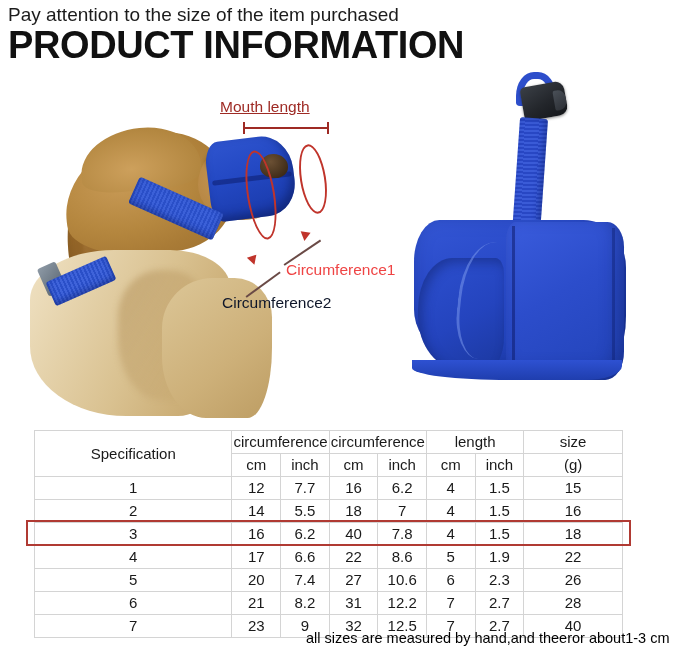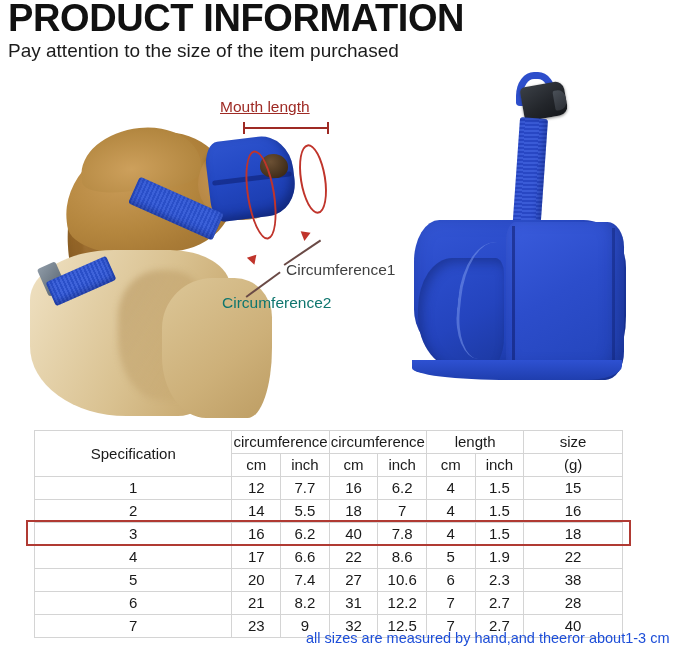--- a/index.html
+++ b/index.html
@@ -473,30 +473,30 @@
     border: 2px solid #b03a33;
     box-sizing: border-box;
     pointer-events: none;
   }
 
   #table-footnote {
     position: absolute;
     left: 306px;
     top: 630px;
     font-size: 14.5px;
-    color: #1d4ed8;
+    color: #000000;
     white-space: nowrap;
   }
 </style>
 </head>
 <body>
 
 <div id="header">
+  <div id="product-subtitle">Pay attention to the size of the item purchased</div>
   <div id="product-title">PRODUCT INFORMATION</div>
-  <div id="product-subtitle">Pay attention to the size of the item purchased</div>
 </div>
 
 <div id="imagery">
 
   <div id="dog-photo">
     <div class="dog-ear"></div>
     <div class="dog-ear-fold"></div>
     <div class="dog-head"></div>
     <div class="dog-skull-top"></div>
     <div class="dog-neck"></div>
@@ -520,22 +520,22 @@
   </div>
 
   <div class="circ-loop" id="circ-loop-1"></div>
   <div class="circ-loop" id="circ-loop-2"></div>
 
   <div class="leader" style="left:284px; top:198px; width:44px; transform:rotate(-34deg);"></div>
   <div class="leader" style="left:246px; top:230px; width:42px; transform:rotate(-36deg);"></div>
   <div class="arrowhead" style="left:300px; top:166px; transform:rotate(8deg);"></div>
   <div class="arrowhead" style="left:248px; top:190px; transform:rotate(-18deg);"></div>
 
-  <div id="circumference1-label" style="color: #404040;">Circumference1</div>
-  <div id="circumference2-label" style="color: #0f766e;">Circumference2</div>
+  <div id="circumference1-label" style="color: #ef4444;">Circumference1</div>
+  <div id="circumference2-label" style="color: #0f172a;">Circumference2</div>
 
   <div id="product-photo">
     <div class="strap-loop-top"></div>
     <div class="buckle"></div>
     <div class="buckle-prong"></div>
     <div class="strap-webbing"></div>
     <div class="muzzle-shell"></div>
     <div class="muzzle-opening"></div>
     <div class="muzzle-front-panel"></div>
     <div class="muzzle-edge-highlight"></div>
@@ -607,21 +607,21 @@
           <td class="col-weigh">22</td>
         </tr>
         <tr>
           <td class="col-spec">5</td>
           <td class="col-num">20</td>
           <td class="col-num">7.4</td>
           <td class="col-num">27</td>
           <td class="col-num">10.6</td>
           <td class="col-num">6</td>
           <td class="col-num">2.3</td>
-          <td class="col-weigh">38</td>
+          <td class="col-weigh">26</td>
         </tr>
         <tr>
           <td class="col-spec">6</td>
           <td class="col-num">21</td>
           <td class="col-num">8.2</td>
           <td class="col-num">31</td>
           <td class="col-num">12.2</td>
           <td class="col-num">7</td>
           <td class="col-num">2.7</td>
           <td class="col-weigh">28</td>

